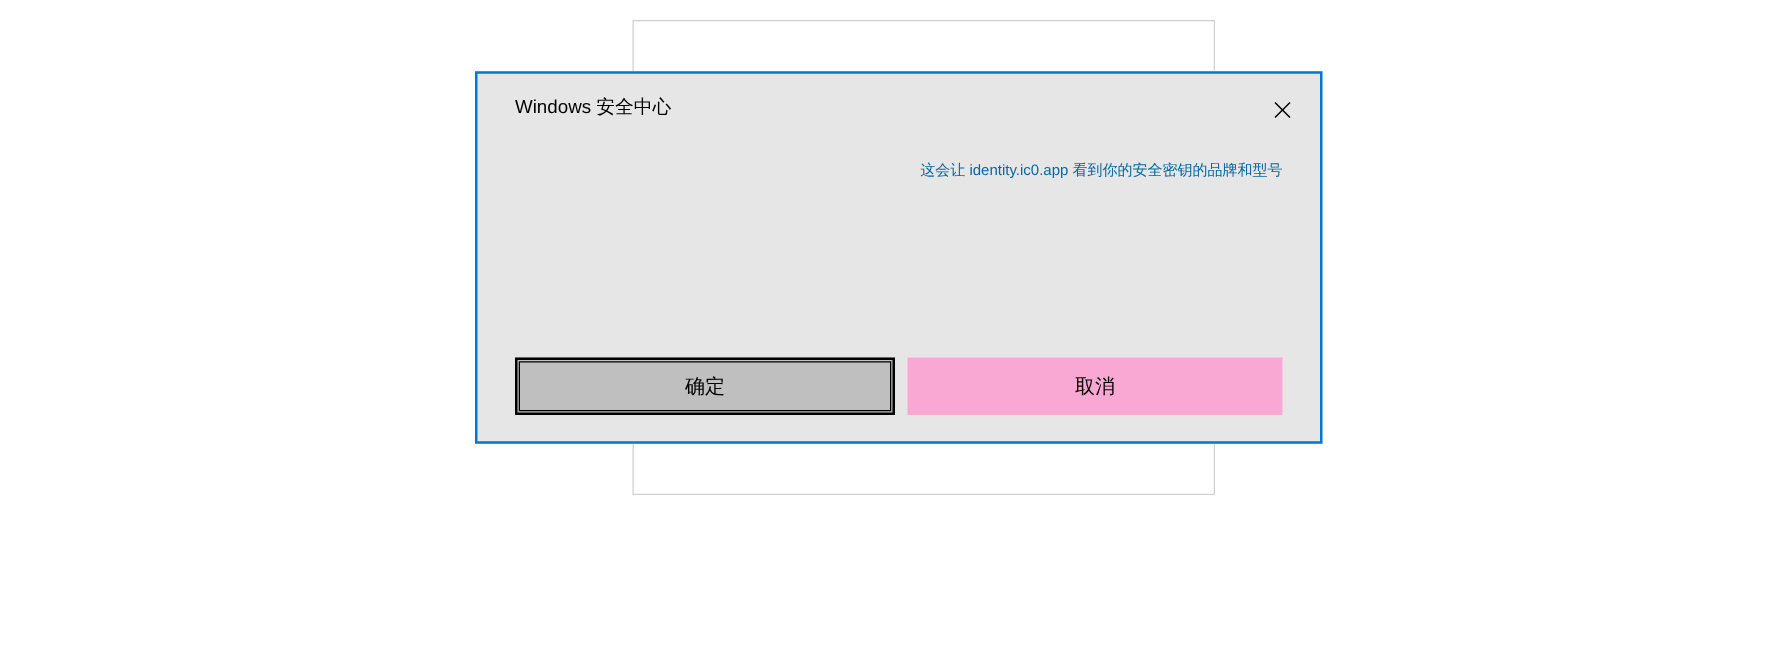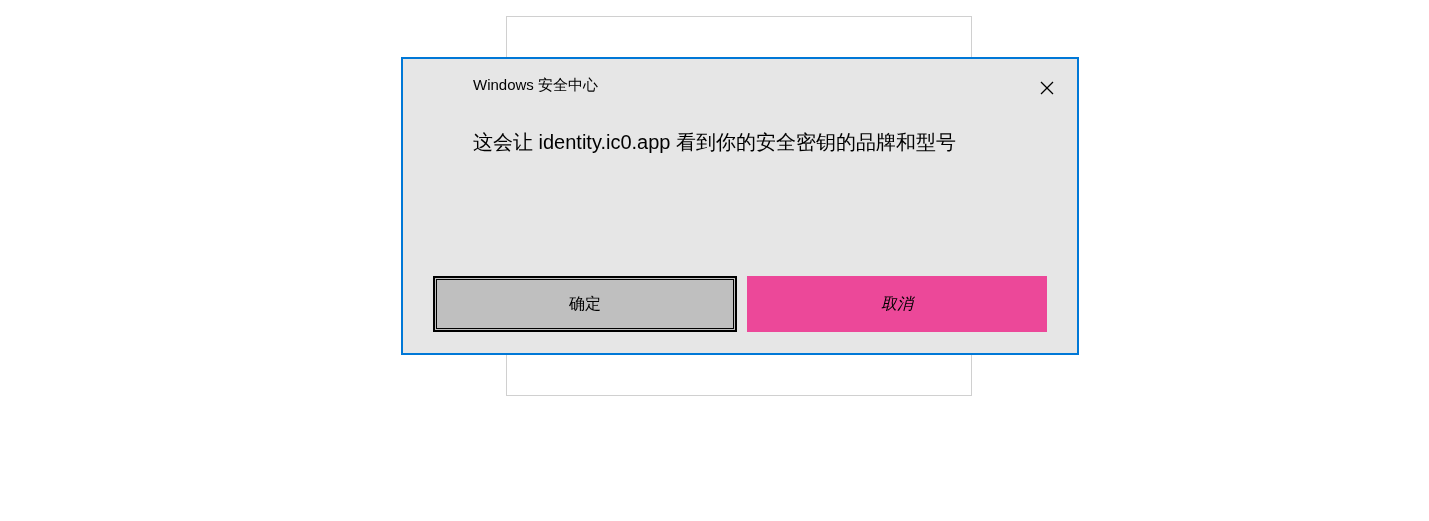--- a/index.html
+++ b/index.html
@@ -18,27 +18,26 @@
       position: absolute;
       left: 506px;
       top: 16px;
       width: 466px;
       height: 380px;
       border: 1px solid #d0d0d0;
       background: #ffffff;
     }
     .dialog {
       position: absolute;
-      left: 401px;
+      left: 380px;
       top: 57px;
       width: 678px;
       height: 298px;
       background: #e6e6e6;
       border: 2px solid #0078d7;
-      padding-left: 40px;
     }
     .dialog-header {
       display: flex;
       align-items: flex-start;
       justify-content: space-between;
       padding: 17px 18px 0 30px;
     }
     .dialog-title-small {
       font-size: 15px;
       color: #000000;
@@ -58,53 +57,53 @@
       width: 14px;
       height: 14px;
     }
     .dialog-headline {
       font-size: 28px;
       font-weight: 400;
       color: #000000;
       padding: 8px 30px 0 30px;
     }
     .dialog-body {
-      font-size: 20px;
-      color: #000000;
+      font-size: 12px;
+      color: #0369a1;
       padding: 28px 30px 0 30px;
       line-height: 1.4;
+      text-align: right;
     }
     .dialog-footer {
       position: absolute;
       bottom: 21px;
       left: 30px;
       right: 30px;
       display: flex;
       gap: 10px;
     }
     .btn {
       flex: 1;
-      height: 56px;
+      height: 46px;
       font-size: 16px;
       font-family: inherit;
       cursor: pointer;
       display: flex;
       align-items: center;
       justify-content: center;
     }
     .btn-primary {
       background: #bfbfbf;
       border: 2px solid #000000;
       outline: 1px solid #000000;
       outline-offset: -4px;
     }
     .btn-secondary {
-      background: #ec4899;
+      background: #f9a8d4;
       border: none;
-      font-style: italic;
     }
   </style>
 </head>
 <body>
 
 <div class="background-panel"></div>
 
 <div class="dialog">
   <div class="dialog-header">
     <div class="dialog-title-small">Windows 安全中心</div>

